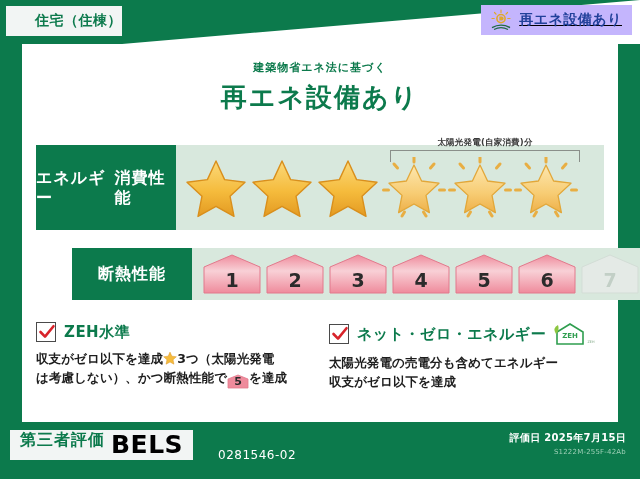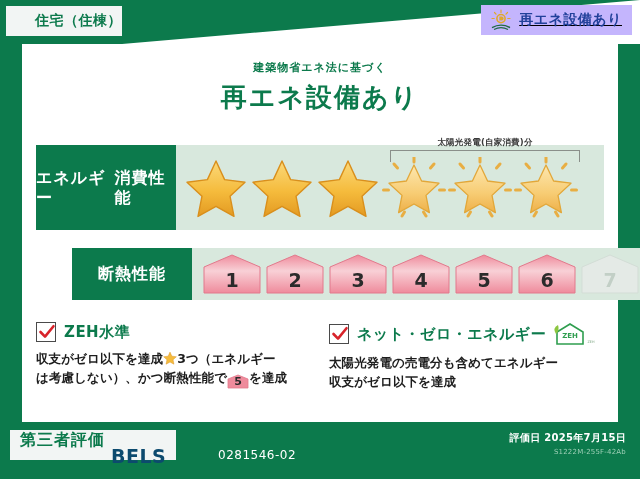--- a/index.html
+++ b/index.html
@@ -154,21 +154,21 @@
   .footer{
     position:absolute;left:0;bottom:0;width:640px;height:57px;
     background:#0c7a4c;
   }
   .bels-box{
     position:absolute;left:10px;top:8px;height:30px;
     background:#f2f5f4;display:flex;
     padding:0 10px;box-sizing:border-box;
   }
   .bels-box .jp{font-size:16px;font-weight:700;color:#0c7a4c;letter-spacing:1px;}
-  .bels-box .en{font-size:19px;font-weight:700;color:#0c4a6e;letter-spacing:.5px;margin-left:6px;margin-top:15px;}
+  .bels-box .en{font-size:25px;font-weight:700;color:#000000;letter-spacing:.5px;margin-left:6px;}
   .bels-no{
     position:absolute;left:218px;top:26px;
     font-size:12px;font-weight:400;color:#ffffff;letter-spacing:.5px;
   }
   .eval-date{
     position:absolute;right:14px;top:9px;text-align:right;
     font-size:10px;font-weight:700;color:#ffffff;letter-spacing:.3px;
   }
   .eval-code{
     position:absolute;right:14px;top:26px;text-align:right;
@@ -351,21 +351,21 @@
         <div class="checkbox">
           <svg viewBox="0 0 18 18">
             <path d="M2.5 9 L7 13.6 L15.5 3.2" fill="none" stroke="#d8232a" stroke-width="2.6" stroke-linecap="round" stroke-linejoin="round"></path>
           </svg>
         </div>
         <div class="check-title">ZEH水準</div>
       </div>
       <div class="check-desc">
         <span>収支がゼロ以下を達成</span><svg class="inline-star" viewBox="0 0 64 62">
             <path d="M32 4 L40.6 22.6 L61 25.2 L46 39.2 L50 59.4 L32 49.4 L14 59.4 L18 39.2 L3 25.2 L23.4 22.6 Z" fill="#f5bb3c" stroke="#d98f1c" stroke-width="2"></path>
-          </svg><span>3つ（エネルギー</span><br>
+          </svg><span>3つ（太陽光発電</span><br>
         <span>は考慮しない）、かつ断熱性能で</span><span class="inline-grade"><svg viewBox="0 0 22 15">
               <path d="M1 14 V5 L11 1 L21 5 V14 Z" fill="#ef8b9c" stroke="#e2798c" stroke-width=".8"></path>
             </svg><i>5</i></span><span>を達成</span>
       </div>
     </div>
 
     <div class="check-col">
       <div class="check-head">
         <div class="checkbox">
           <svg viewBox="0 0 18 18">

